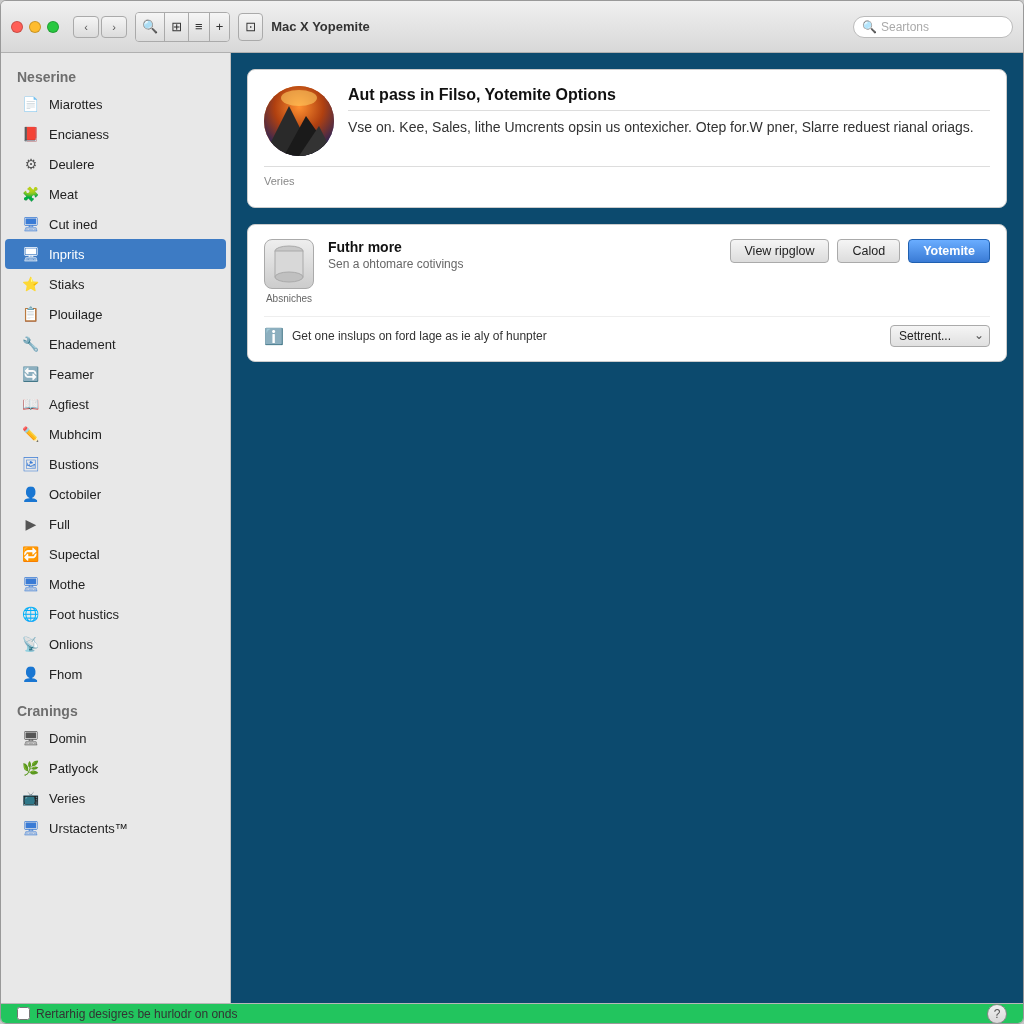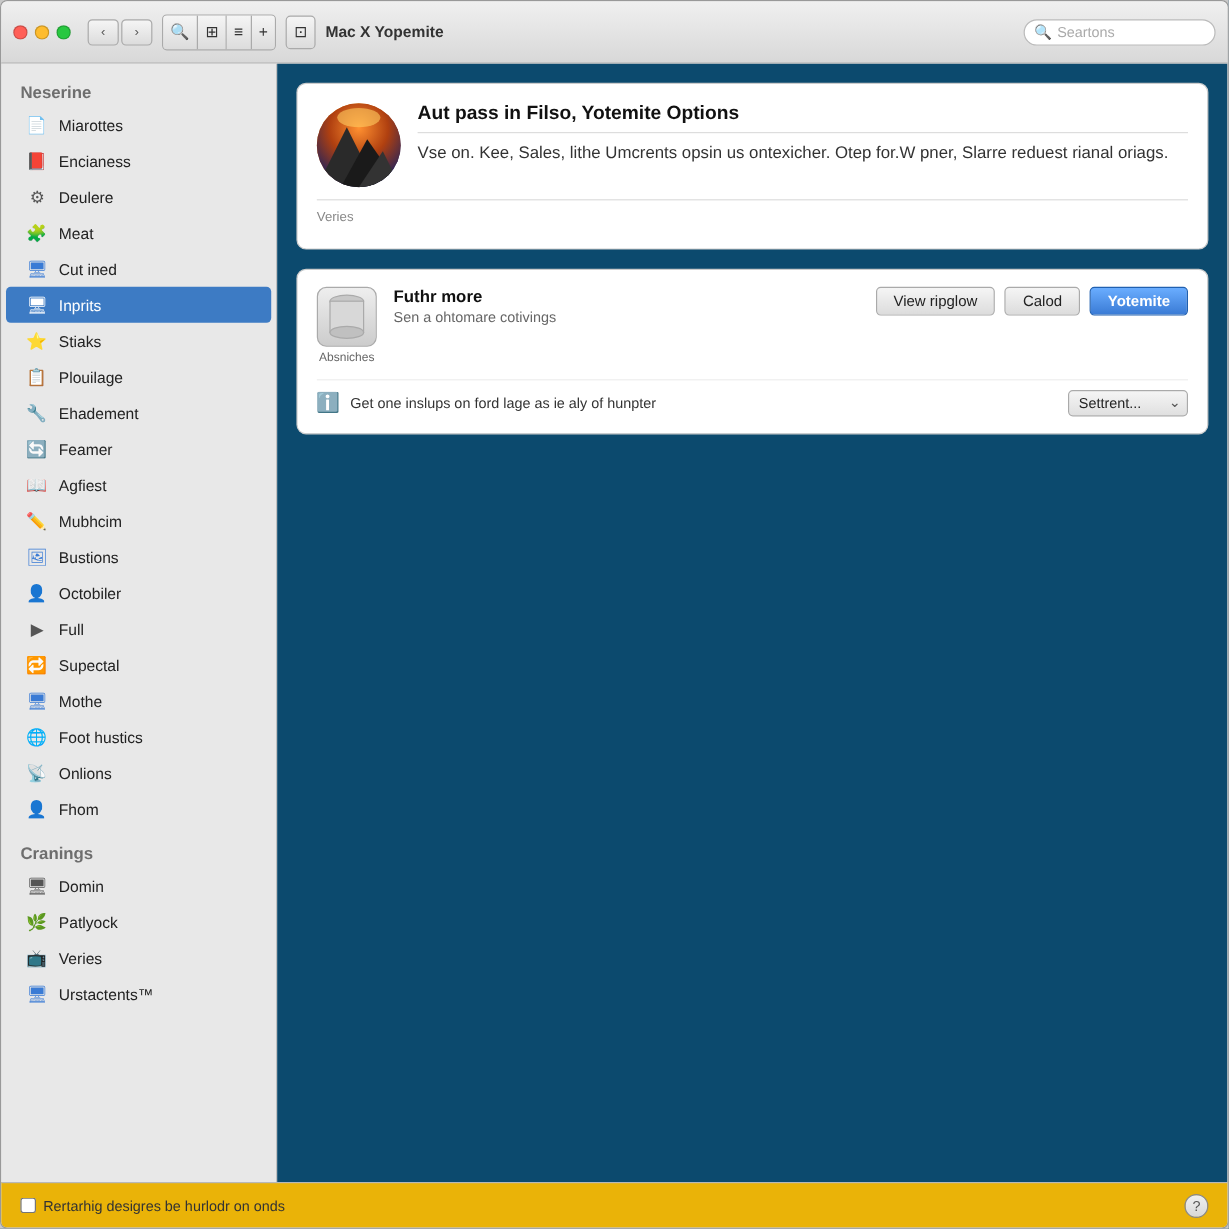--- a/index.html
+++ b/index.html
@@ -321,23 +321,23 @@
       position: absolute;
       right: 6px;
       top: 50%;
       transform: translateY(-55%);
       font-size: 12px;
       color: #555;
       pointer-events: none;
     }
     
     .bottom-bar {
-      background: #eab308;
+      background: #22c55e;
       border-top: 1px solid #b8b8b8;
-      height: 38px;
+      height: 20px;
       display: flex;
       align-items: center;
       padding: 0 16px;
       gap: 8px;
       flex-shrink: 0;
     }
     .checkbox-area {
       display: flex;
       align-items: center;
       gap: 6px;

